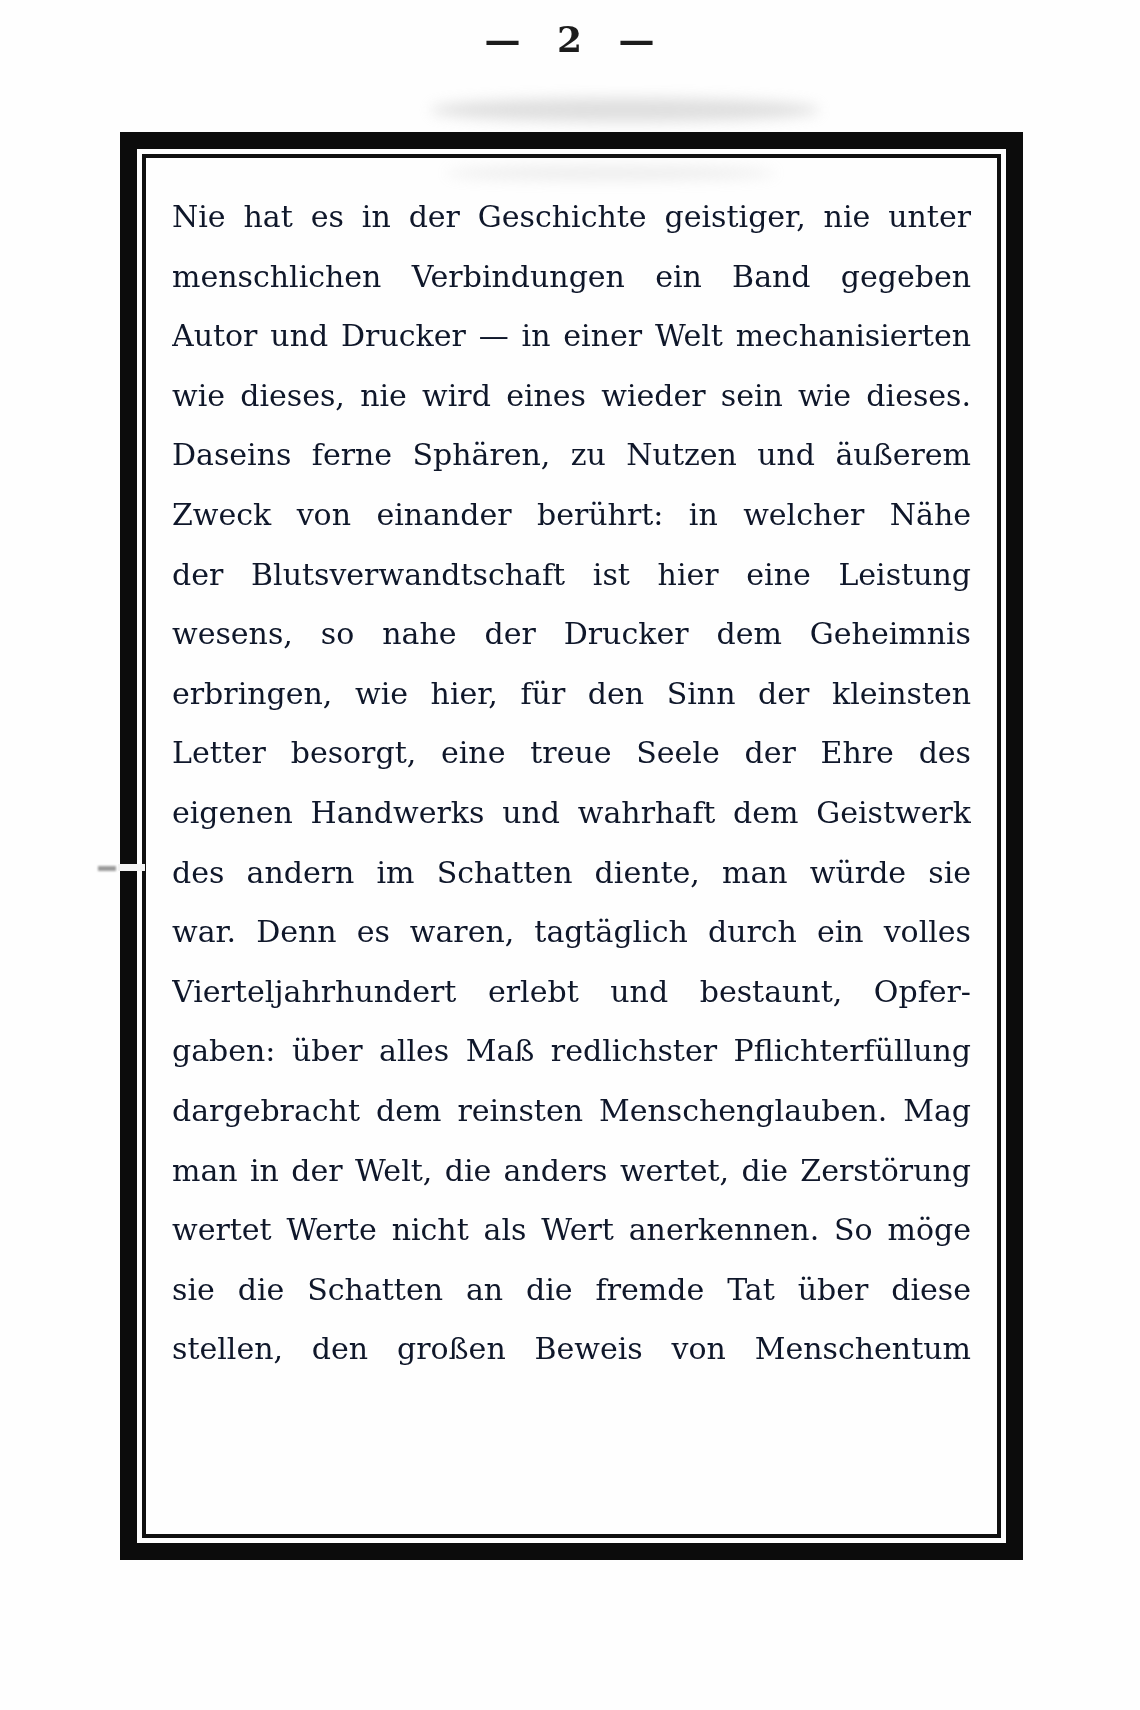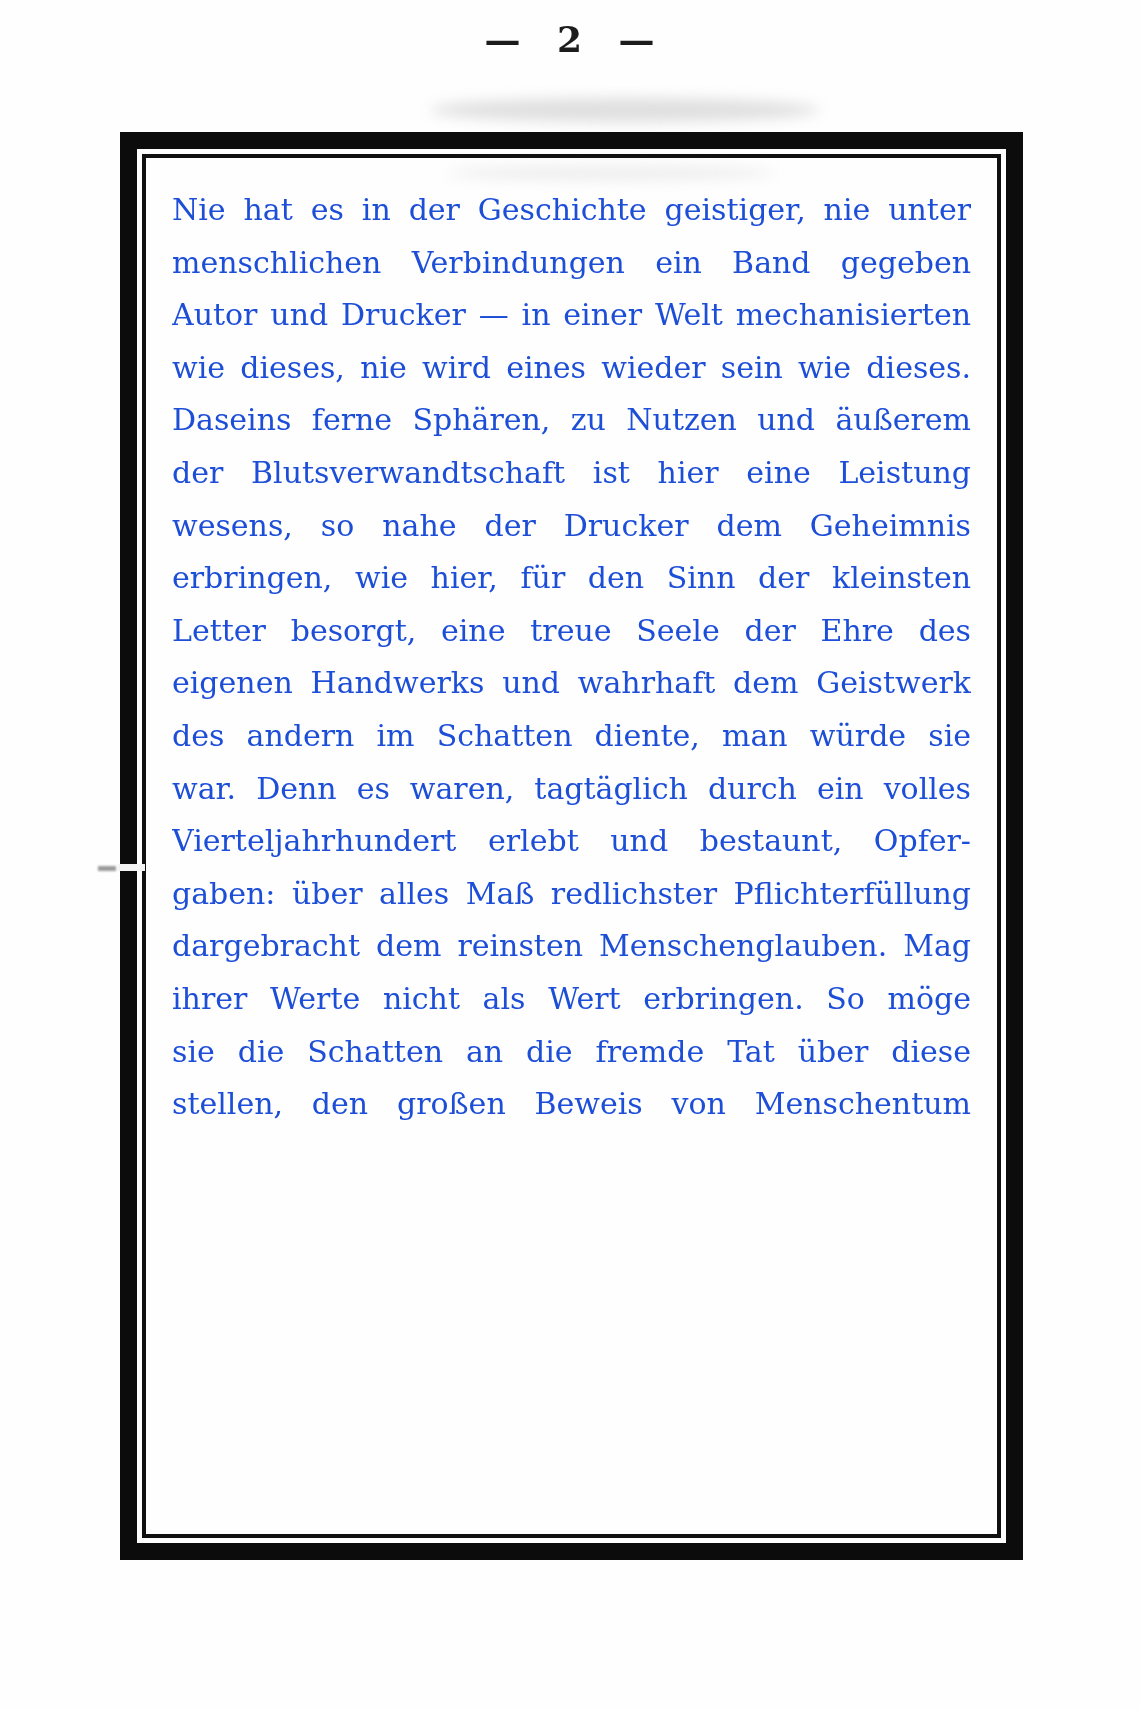--- a/index.html
+++ b/index.html
@@ -50,23 +50,24 @@
   }
   .text-block {
     position: absolute;
     left: 26px; right: 26px; top: 26px;
   }
   .line {
     font-size: 30px;
     line-height: 52.6px;
     height: 52.6px;
     overflow: hidden;
-    color: #1d4ed8;
+    color: #0f172a;
     text-align: justify;
     text-align-last: justify;
+    margin-top: 7px;
   }
   
   .notch-white {
     position: absolute;
     left: 118px; top: 864px;
     width: 27px; height: 7px;
     background: #f4f4f4;
   }
   .tick-gray {
     position: absolute;
@@ -87,31 +88,33 @@
 
   <div class="frame-outer">
     <div class="frame-inner">
       <div class="smudge smudge-inner"></div>
       <div class="text-block">
         <div class="line">Nie hat es in der Geschichte geistiger, nie unter</div>
         <div class="line">menschlichen Verbindungen ein Band gegeben</div>
         <div class="line">Autor und Drucker — in einer Welt mechanisierten</div>
         <div class="line">wie dieses, nie wird eines wieder sein wie dieses.</div>
         <div class="line">Daseins ferne Sphären, zu Nutzen und äußerem</div>
+        <div class="line">Zweck von einander berührt: in welcher Nähe</div>
         <div class="line">der Blutsverwandtschaft ist hier eine Leistung</div>
         <div class="line">wesens, so nahe der Drucker dem Geheimnis</div>
         <div class="line">erbringen, wie hier, für den Sinn der kleinsten</div>
         <div class="line">Letter besorgt, eine treue Seele der Ehre des</div>
         <div class="line">eigenen Handwerks und wahrhaft dem Geistwerk</div>
         <div class="line">des andern im Schatten diente, man würde sie</div>
         <div class="line">war. Denn es waren, tagtäglich durch ein volles</div>
         <div class="line">Vierteljahrhundert erlebt und bestaunt, Opfer-</div>
         <div class="line">gaben: über alles Maß redlichster Pflichterfüllung</div>
         <div class="line">dargebracht dem reinsten Menschenglauben. Mag</div>
-        <div class="line">ihrer Werte nicht als Wert erbringen. So möge</div>
+        <div class="line">man in der Welt, die anders wertet, die Zerstörung</div>
+        <div class="line">wertet Werte nicht als Wert anerkennen. So möge</div>
         <div class="line">sie die Schatten an die fremde Tat über diese</div>
         <div class="line">stellen, den großen Beweis von Menschentum</div>
       </div>
     </div>
   </div>
 
   <div class="notch-white"></div>
   <div class="tick-gray"></div>
 
 </div>

